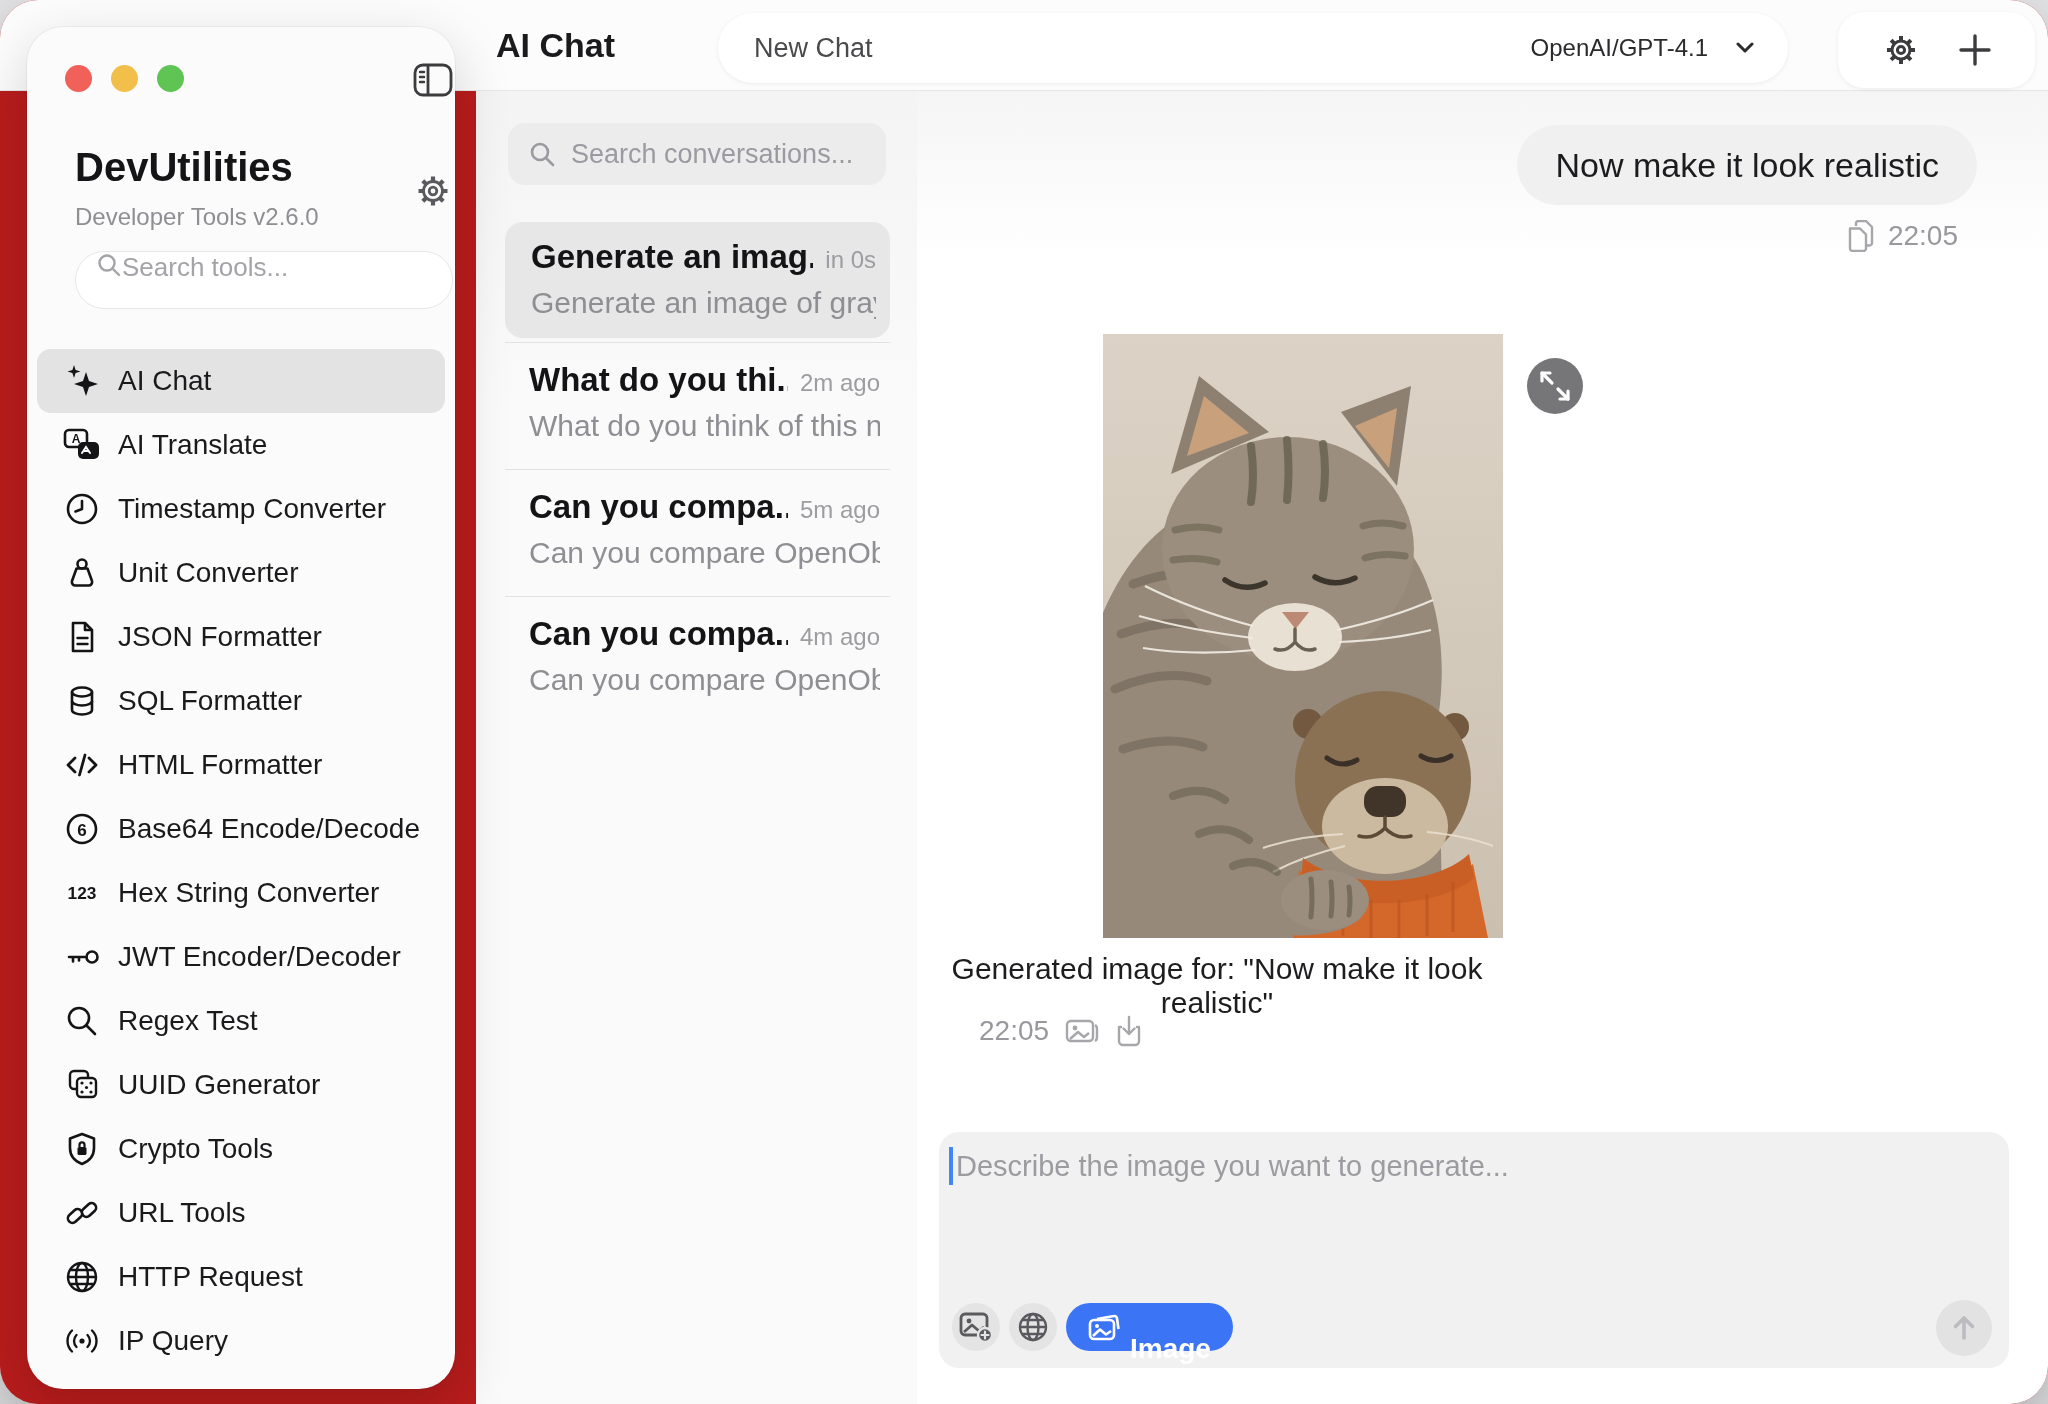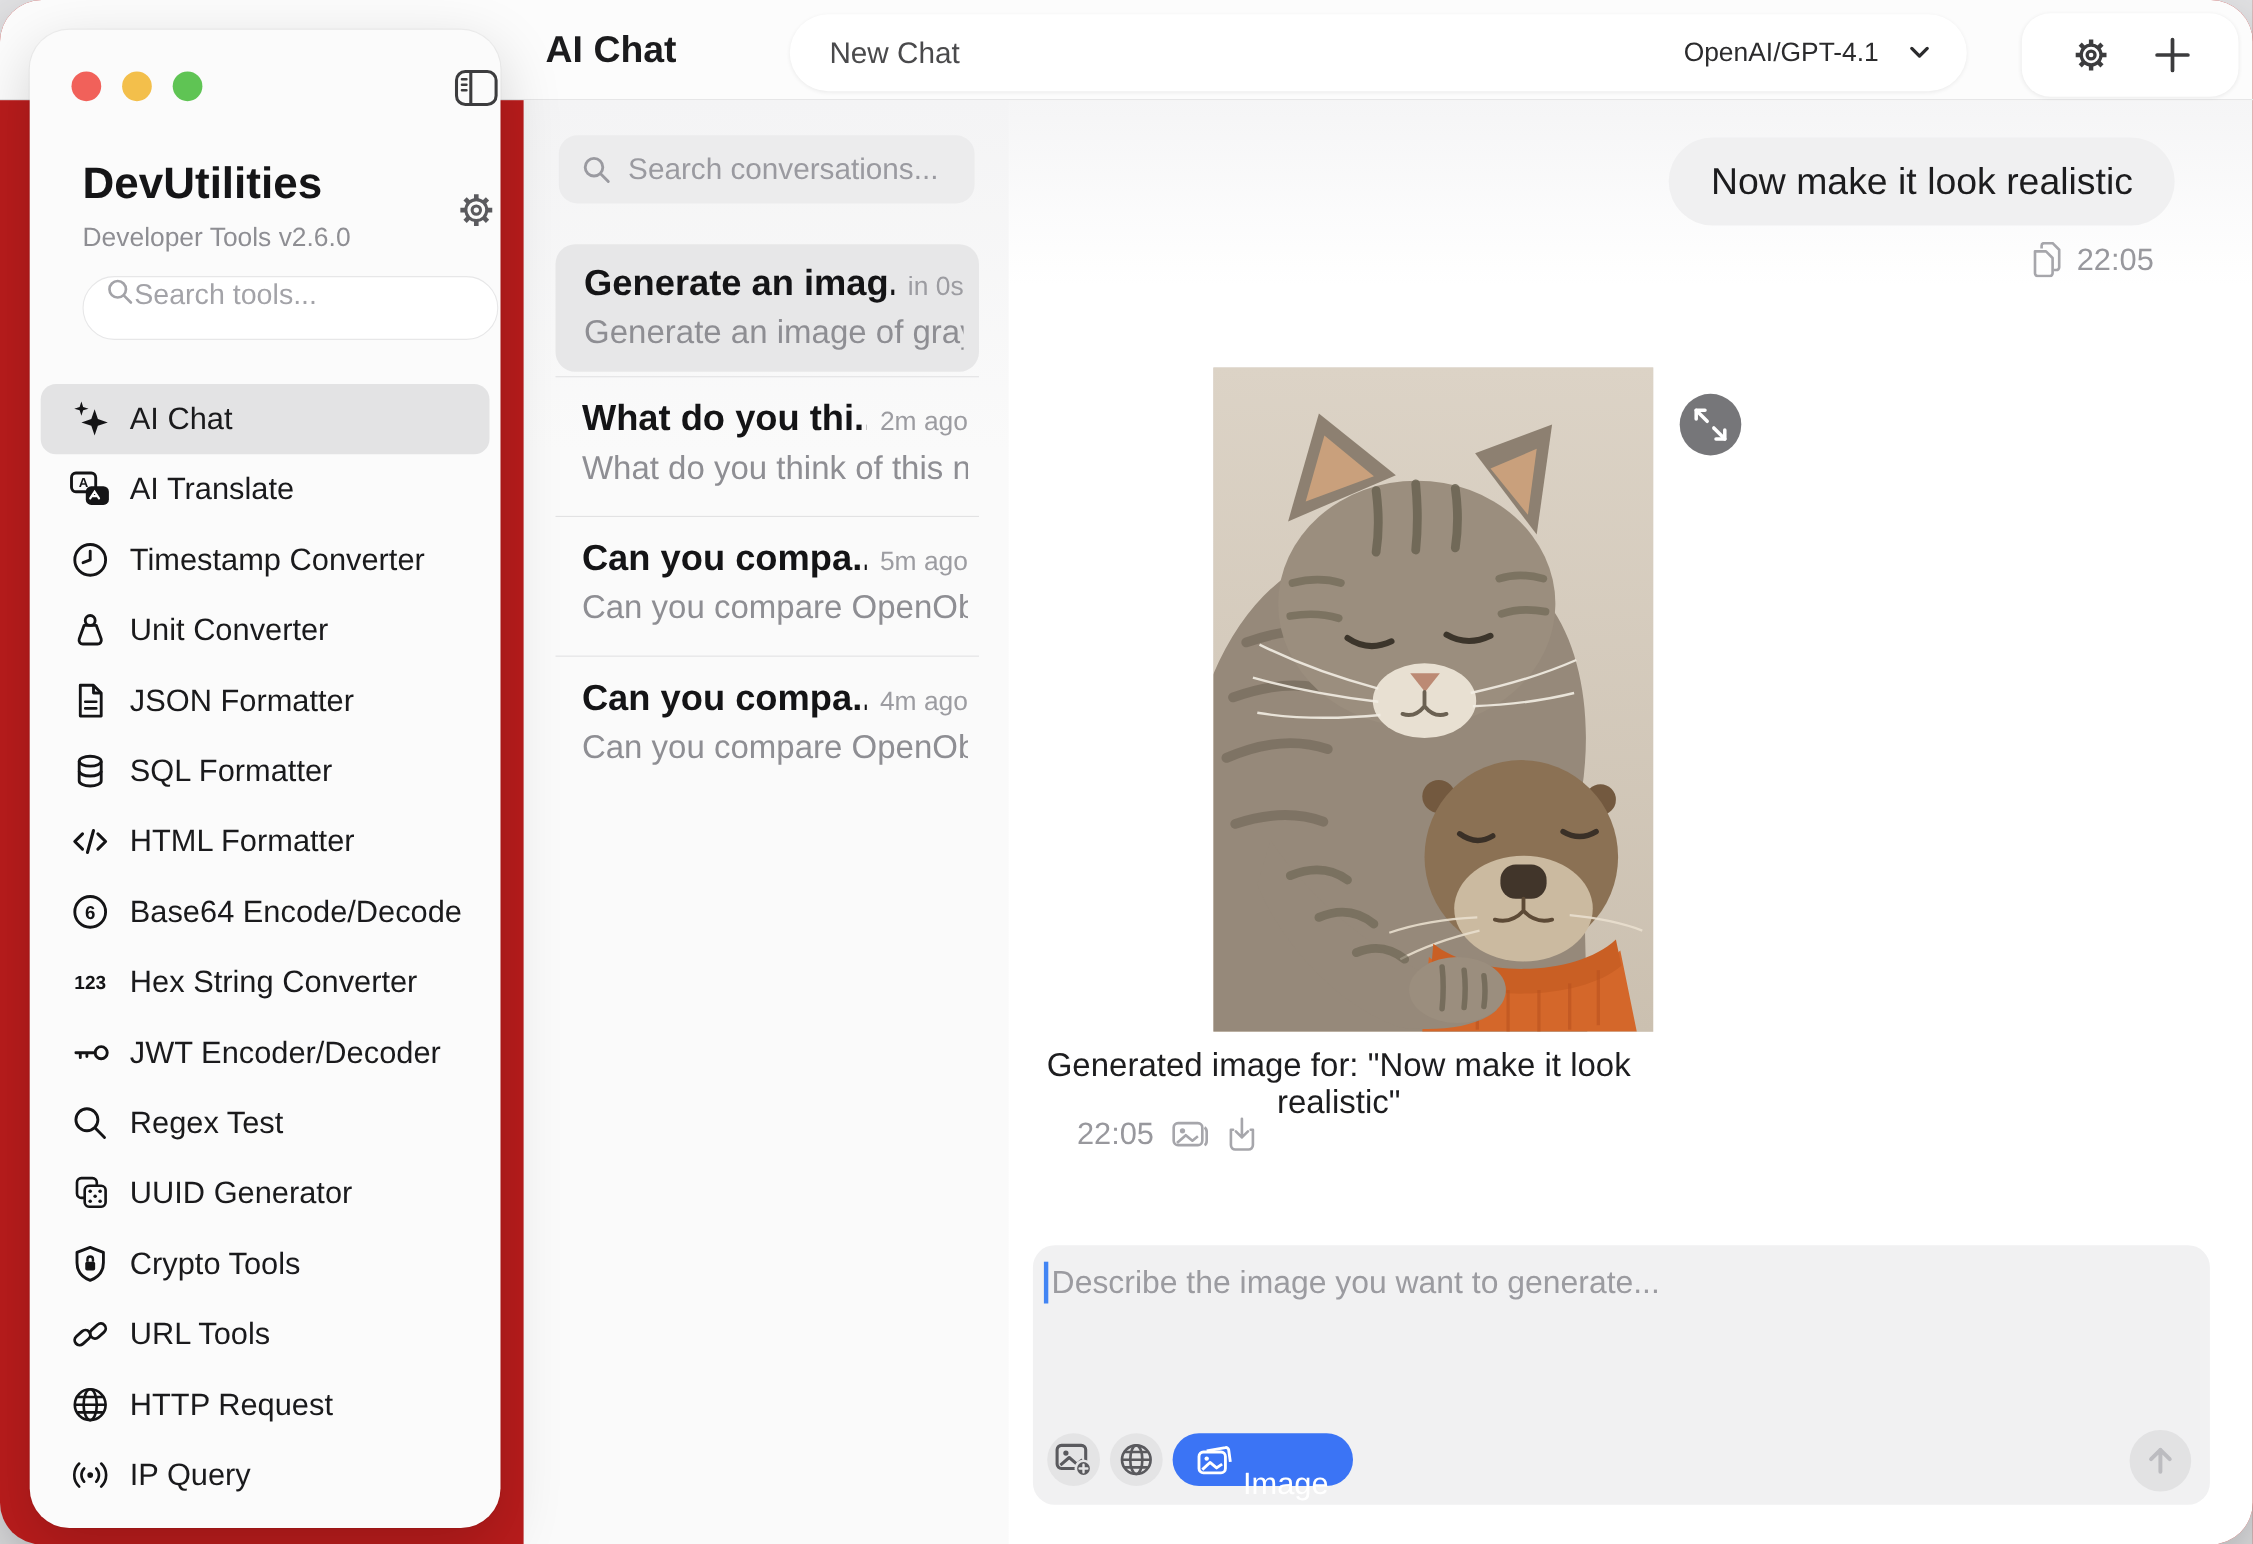--- a/index.html
+++ b/index.html
@@ -54,21 +54,21 @@
   .img-caption{position:absolute;left:0;top:862px;width:640px;text-align:center;font-size:30px;color:#1d1d1f;}
   .img-meta{position:absolute;left:82px;top:925px;display:flex;align-items:center;gap:16px;}
 
   
   .composer{position:absolute;left:42px;top:1042px;width:1070px;height:236px;border-radius:20px;background:#f1f1f2;}
   .caret{position:absolute;left:10px;top:15px;width:4px;height:38px;background:#4285f4;}
   .composer-ph{position:absolute;left:17px;top:15px;font-size:29px;line-height:38px;color:#9b9ba0;}
   .composer-tools{position:absolute;left:13px;bottom:17px;display:flex;align-items:center;gap:9px;}
   .round-btn{width:48px;height:48px;border-radius:50%;background:#e4e4e5;display:flex;align-items:center;justify-content:center;}
   .image-pill{height:48px;border-radius:24px;background:#3b74f5;display:flex;align-items:center;gap:10px;padding:0 22px;}
-  .image-pill .lbl{font-size:28px;font-weight:400;color:#ffffff;margin-top:44px;}
+  .image-pill .lbl{font-size:28px;font-weight:700;color:#ffffff;margin-top:44px;}
   .send-btn{position:absolute;right:17px;bottom:12px;width:56px;height:56px;border-radius:50%;background:#e2e2e3;display:flex;align-items:center;justify-content:center;}
 </style>
 </head>
 <body>
 
 <div class="window">
 
   <div class="topbar">
     <div class="section-title">AI Chat</div>
 

